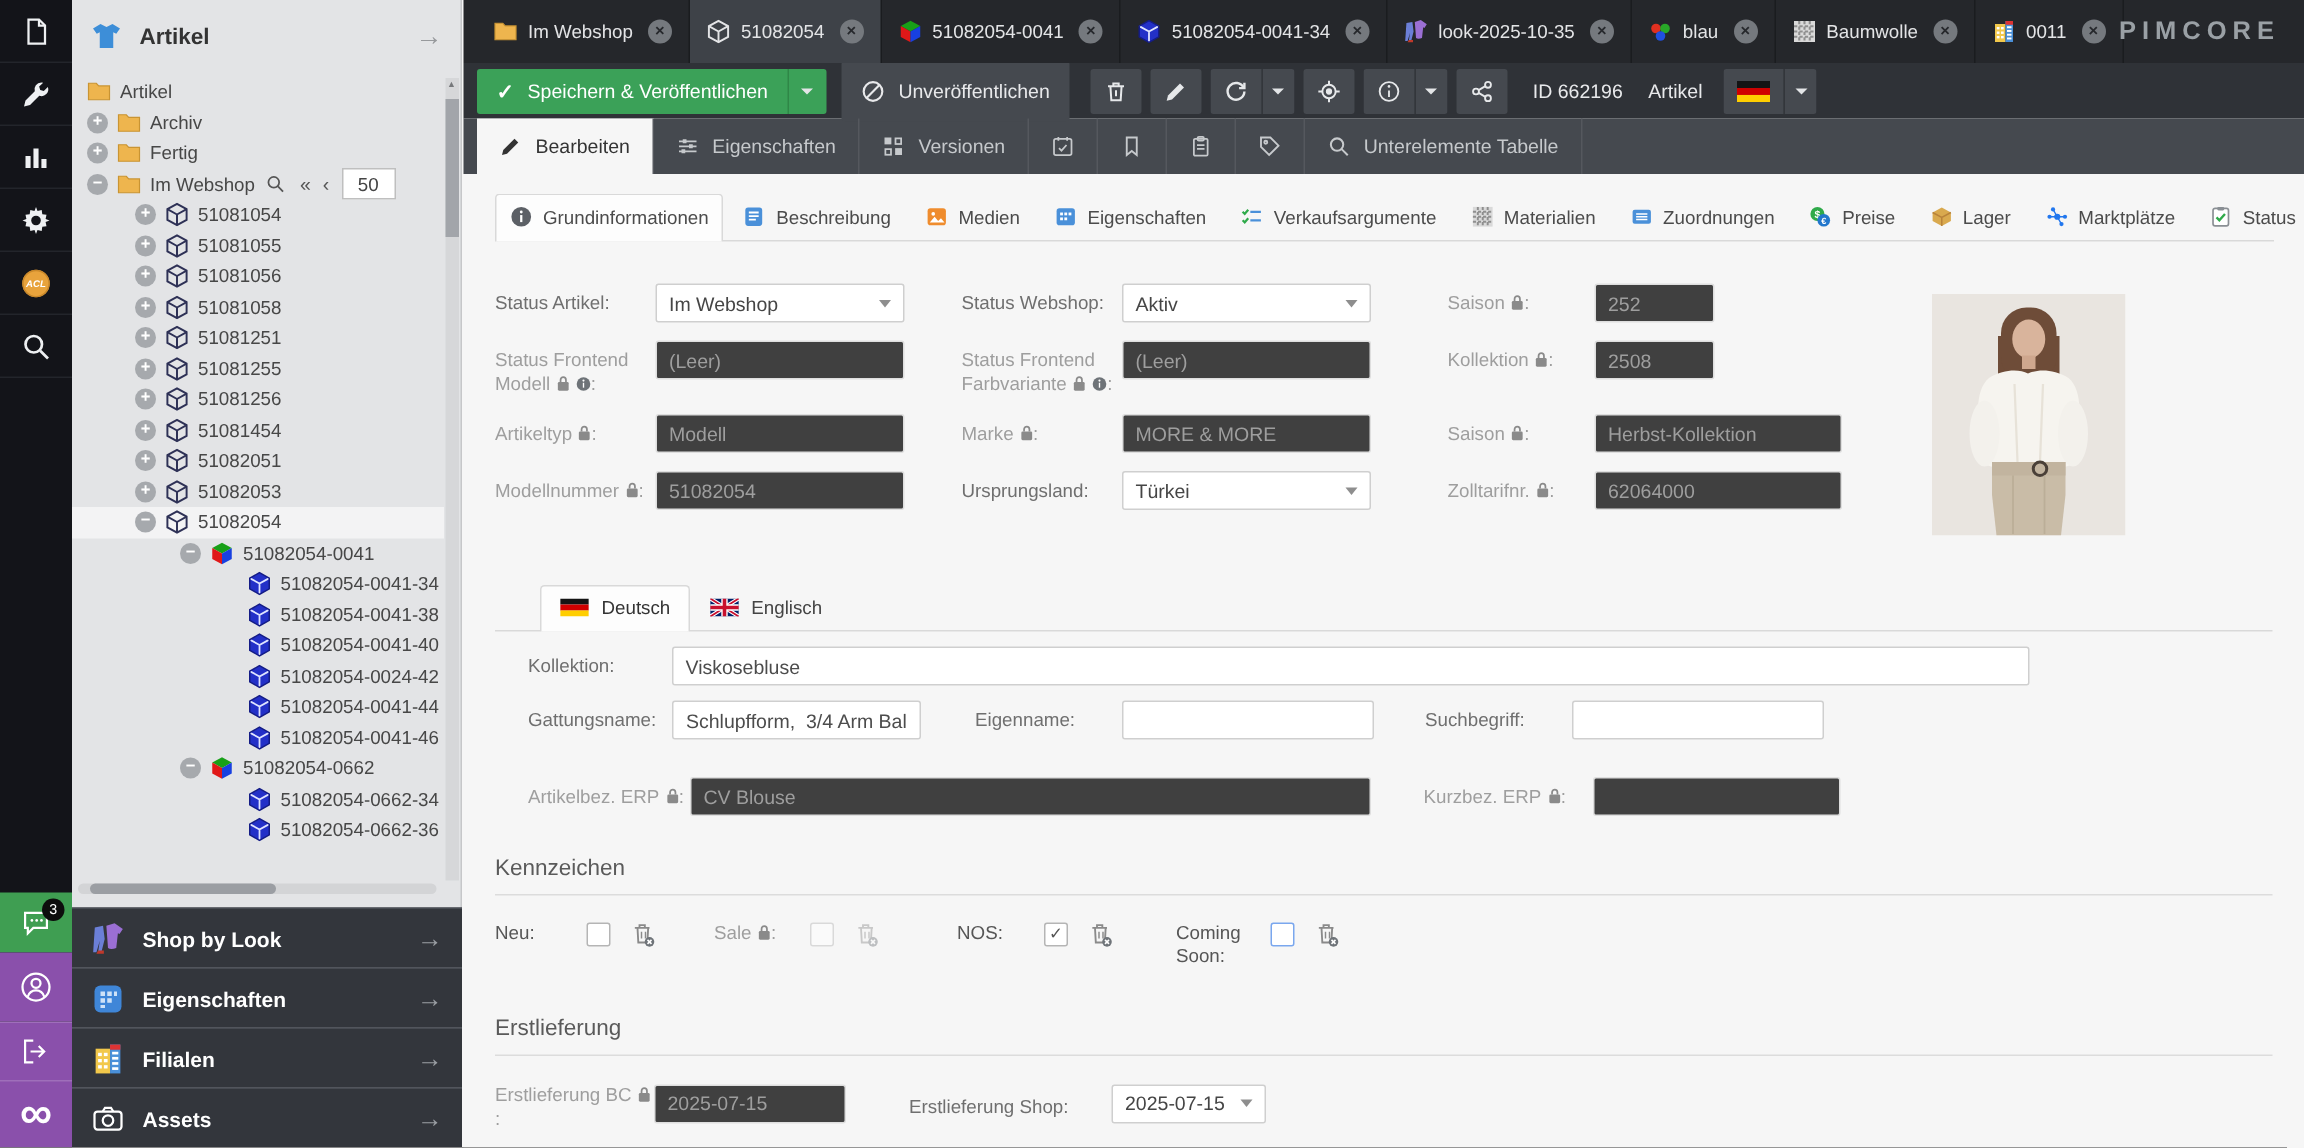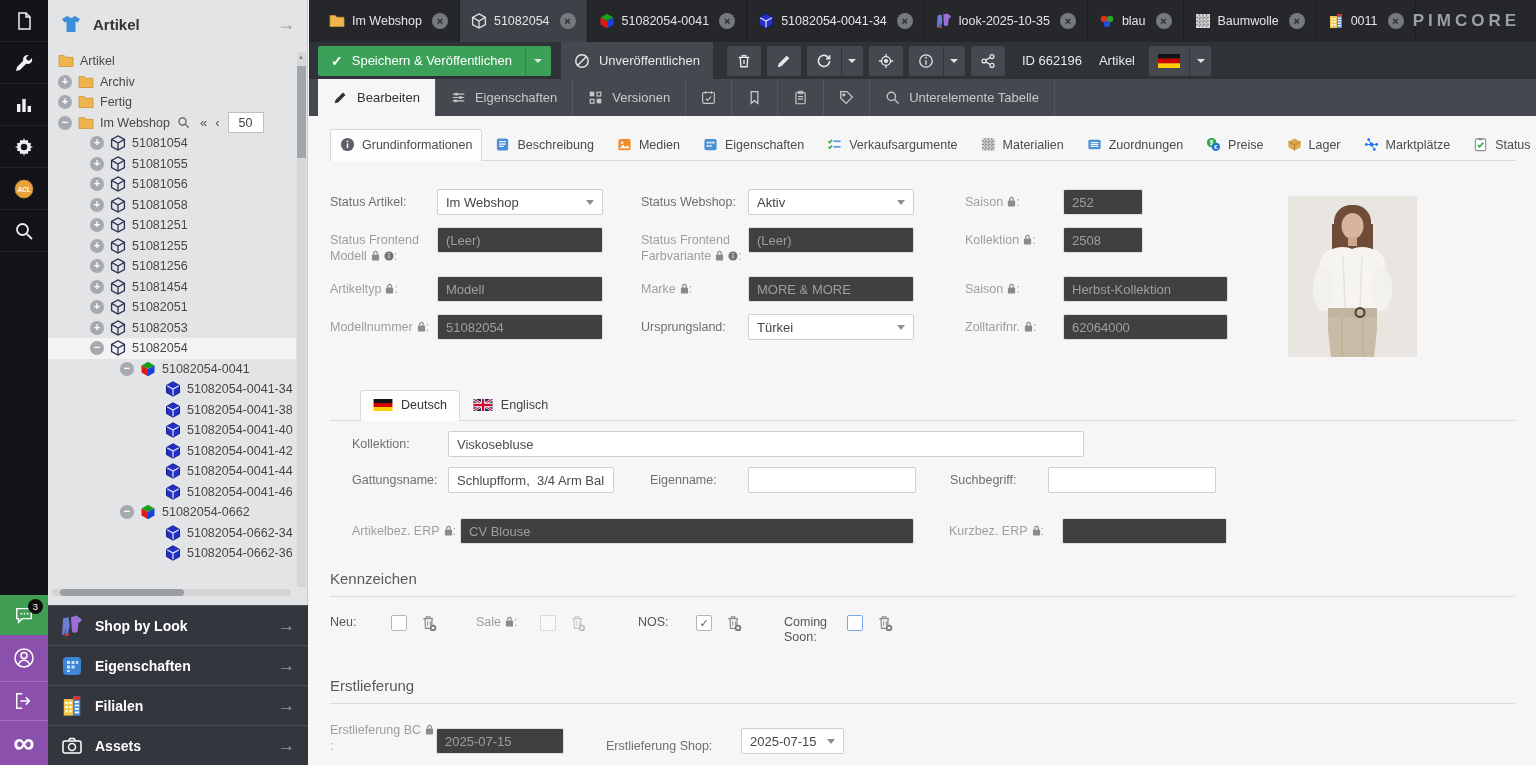--- a/index.html
+++ b/index.html
@@ -98,21 +98,21 @@
 
   .fwrap{padding:0 21px;position:relative;}
   .frow{display:flex;margin-top:12px;align-items:flex-start;}
   .frow.first{margin-top:28px;}
   .flbl{font-size:12.5px;color:#6f6f6f;line-height:16px;padding-top:5px;display:inline-block;}
   .flbl.dim{color:#9e9e9e;}
   .flbl .lockic,.flbl .idotic{margin-left:4px;vertical-align:-1px;display:inline-flex;}
   .w1{width:107px;} .w2{width:107px;} .w3{width:98px;}
   .spacer{display:inline-block;flex:none;} .s38{width:38px;} .s51{width:51px;} .s36{width:36px;} .s34{width:34px;} .s35{width:35px;} .s42{width:42px;}
   .fld{flex:none;}
-  .w80{width:80px;} .w103{width:103px;} .w128{width:128px;} .w165{width:165px;} .w166{width:166px;} .w168{width:168px;} .w454{width:454px;} .w767{width:636px;}
+  .w80{width:80px;} .w103{width:103px;} .w128{width:128px;} .w165{width:165px;} .w166{width:166px;} .w168{width:168px;} .w454{width:454px;} .w767{width:905px;}
   .inp{height:26px;border:1px solid #cfcfcf;background:#fff;border-radius:2px;padding:0 8px;font-size:13px;color:#4c4c4c;
        width:100%;box-sizing:border-box;font-family:"Liberation Sans",sans-serif;outline:none;}
   .inp.ro{background:#404040;border-color:#dedede;color:#9e9e9e;}
   .select{height:26px;border:1px solid #cfcfcf;background:#fff;border-radius:2px;display:flex;align-items:center;
           justify-content:space-between;padding:0 8px;font-size:13px;color:#454545;box-sizing:border-box;}
 
   .photo{position:absolute;top:80px;right:119px;width:129px;height:161px;}
 
   .langtabs{display:flex;margin-top:50px;padding-left:30px;border-bottom:1px solid #d9d9d9;align-items:flex-end;}
   .ltab{display:flex;align-items:center;gap:8px;padding:7px 12px 8px;font-size:12.5px;color:#444;border:1px solid transparent;border-bottom:none;}
@@ -129,21 +129,21 @@
   .kzlab.dim{color:#9e9e9e;}
   .kzlab .lockic{margin-left:4px;vertical-align:-1px;display:inline-flex;}
   .kz1 .kzlab{width:61px;} .kz2{margin-left:39px;} .kz2 .kzlab{width:64px;} .kz3{margin-left:52px;} .kz3 .kzlab{width:58px;}
   .kz4{margin-left:42px;} .kz4 .kzlab{width:63px;}
   .cb{width:14px;height:14px;border:1px solid #b5b5b5;background:#fff;border-radius:2px;font-size:11px;line-height:14px;
       text-align:center;color:#555;flex:none;margin-top:1px;}
   .cb.disabled{border-color:#d9d9d9;background:#fafafa;}
   .cb.focus{border-color:#7aa7ee;}
   .tx{margin-left:14px;margin-top:0;}
   .tx.dimtx{opacity:.42;}
-  .erow{display:flex;margin-top:13px;align-items:flex-end;}
+  .erow{display:flex;margin-top:13px;align-items:center;}
   .w106{width:106px;} .w135{width:135px;}
 </style>
 </head>
 <body>
 
 <div class="app">
 
   <div class="activity">
     <div id="act-top">
         <div class="act-item">
@@ -446,21 +446,21 @@
         </div>
         <div class="trow" style="padding-left:97px">
           <span class="exp-slot"></span>
           <span class="ic ">
             <svg viewBox="0 0 16 16">
               <path d="M8 .8 14.5 4.4v7.2L8 15.2 1.5 11.6V4.4Z" fill="#2330c8"></path>
               <path d="M1.5 4.4 8 8l6.5-3.6M8 8v7.2" stroke="#dfe4ff" stroke-width="1.2" fill="none"></path>
               <path d="M8 .8 14.5 4.4v7.2L8 15.2 1.5 11.6V4.4Z" fill="none" stroke="#141c86"></path>
             </svg>
           </span>
-          <span class="tlabel">51082054-0041-42</span>
+          <span class="tlabel">51082054-0024-42</span>
         </div>
         <div class="trow" style="padding-left:97px">
           <span class="exp-slot"></span>
           <span class="ic ">
             <svg viewBox="0 0 16 16">
               <path d="M8 .8 14.5 4.4v7.2L8 15.2 1.5 11.6V4.4Z" fill="#2330c8"></path>
               <path d="M1.5 4.4 8 8l6.5-3.6M8 8v7.2" stroke="#dfe4ff" stroke-width="1.2" fill="none"></path>
               <path d="M8 .8 14.5 4.4v7.2L8 15.2 1.5 11.6V4.4Z" fill="none" stroke="#141c86"></path>
             </svg>
           </span>

